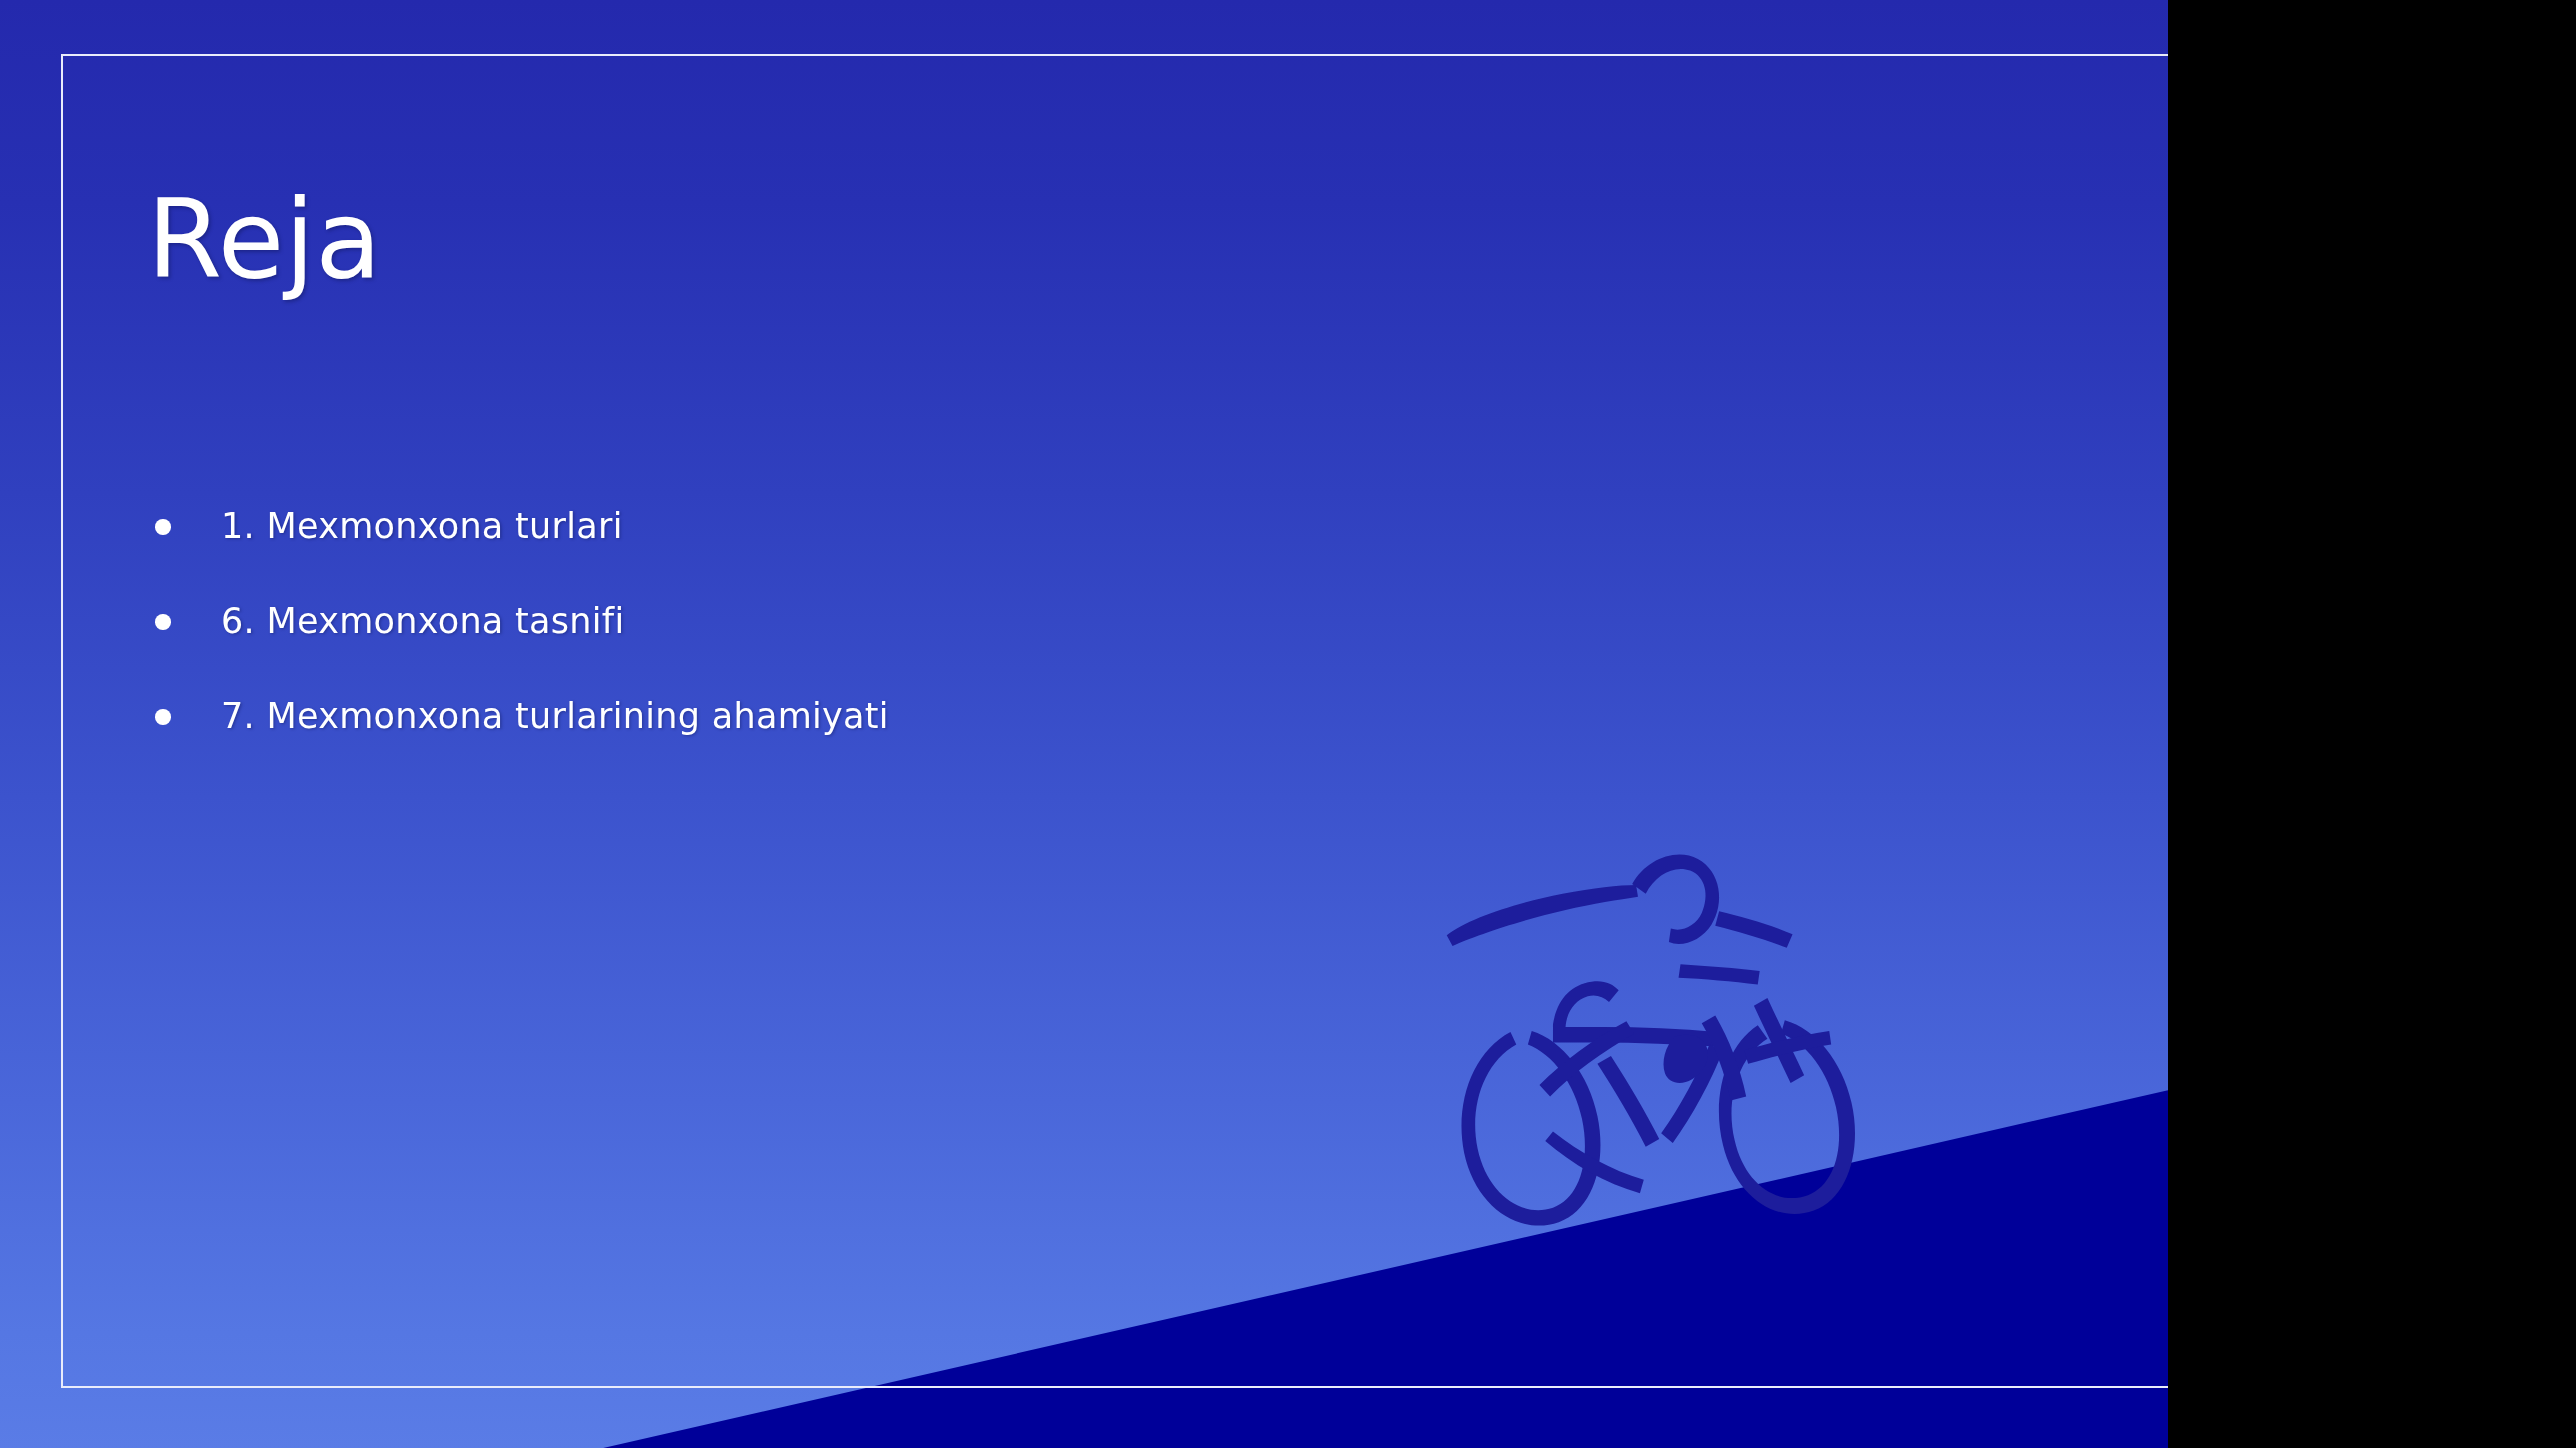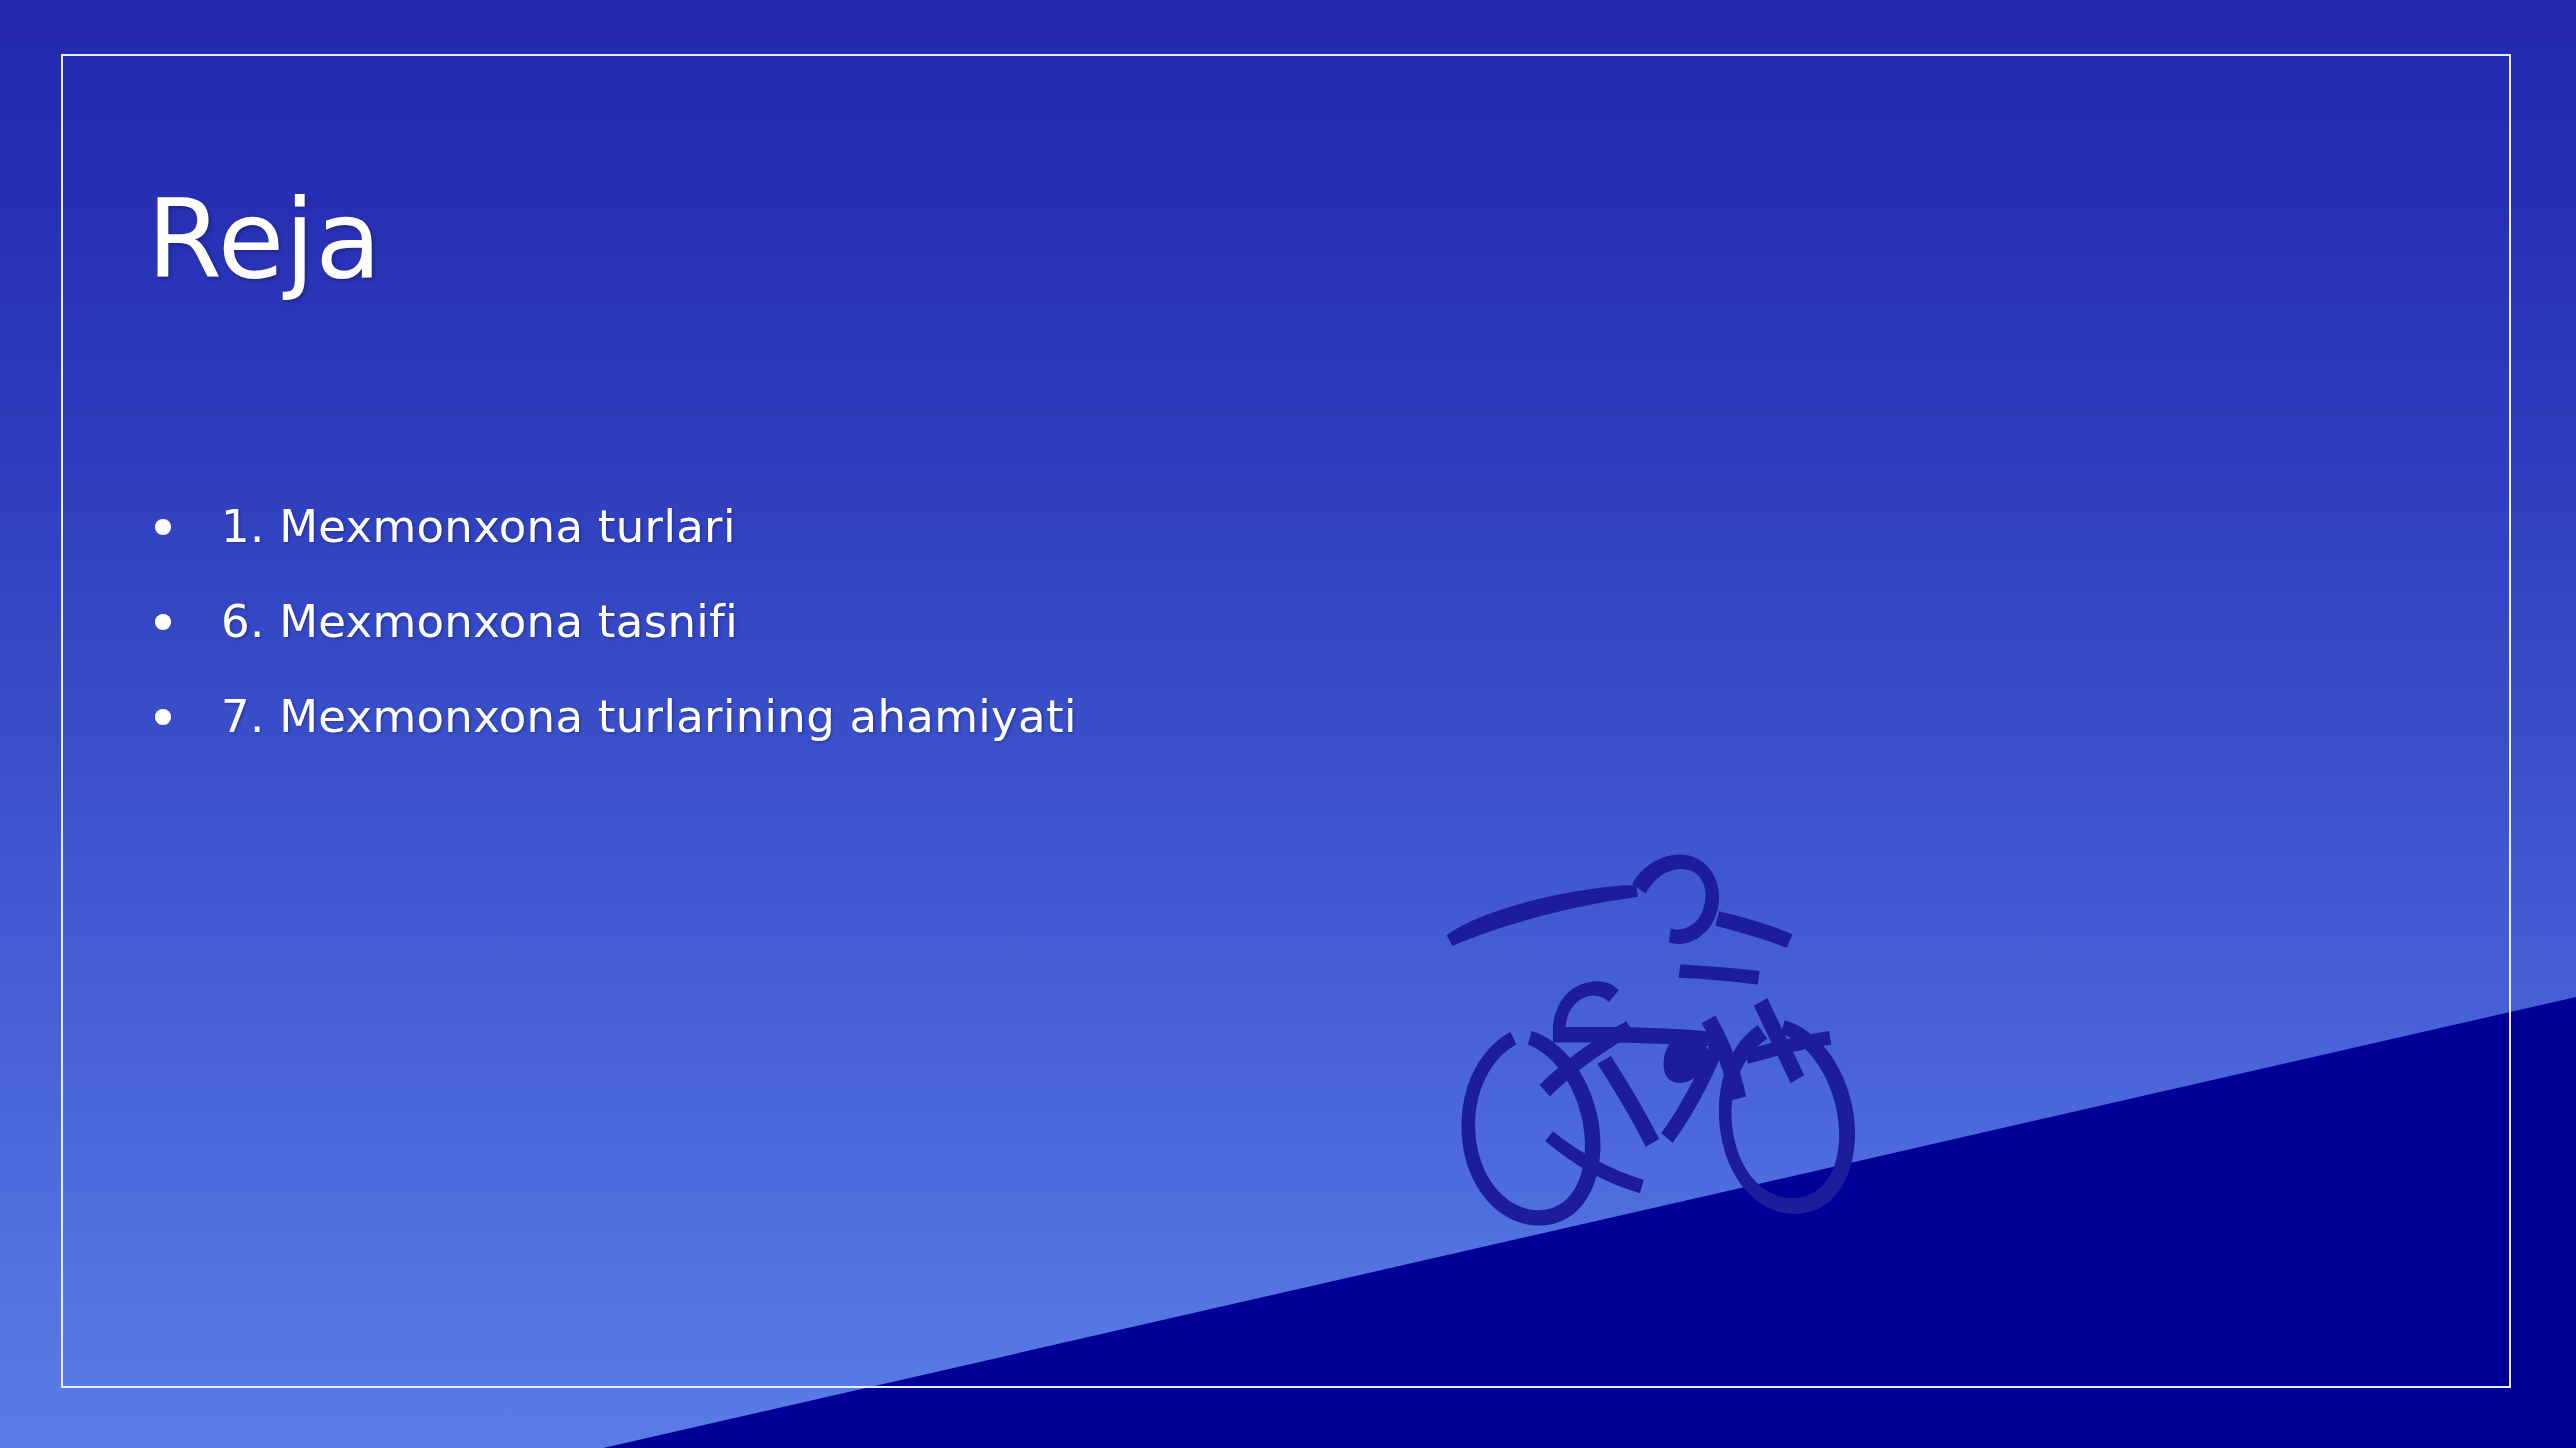--- a/index.html
+++ b/index.html
@@ -7,21 +7,21 @@
     margin: 0;
     padding: 0;
     background: #000;
   }
   body {
     font-family: "DejaVu Sans", sans-serif;
   }
 
   #slide {
     position: relative;
-    width: 2576px;
+    width: 2168px;
     height: 1449px;
     overflow: hidden;
     
     background: linear-gradient(to bottom,
         #2429ad 0%,
         #2730b3 14%,
         #3040bf 34%,
         #3c53cd 55%,
         #4a67da 76%,
         #5577e3 92%,
@@ -84,21 +84,21 @@
     padding: 0;
     list-style: none;
     width: 2125px;
   }
   #bullets li {
     position: relative;
     display: block;
     height: 95px;
     line-height: 95px;
     padding-left: 66px;
-    font-size: 45px;
+    font-size: 35px;
     font-weight: 400;
     color: #ffffff;
     white-space: nowrap;
     letter-spacing: 0.3px;
     text-shadow: 1.4px 1.4px 2.9px rgba(10, 15, 70, 0.35);
   }
   #bullets li .dot {
     position: absolute;
     left: 0px;
     top: 40px;

